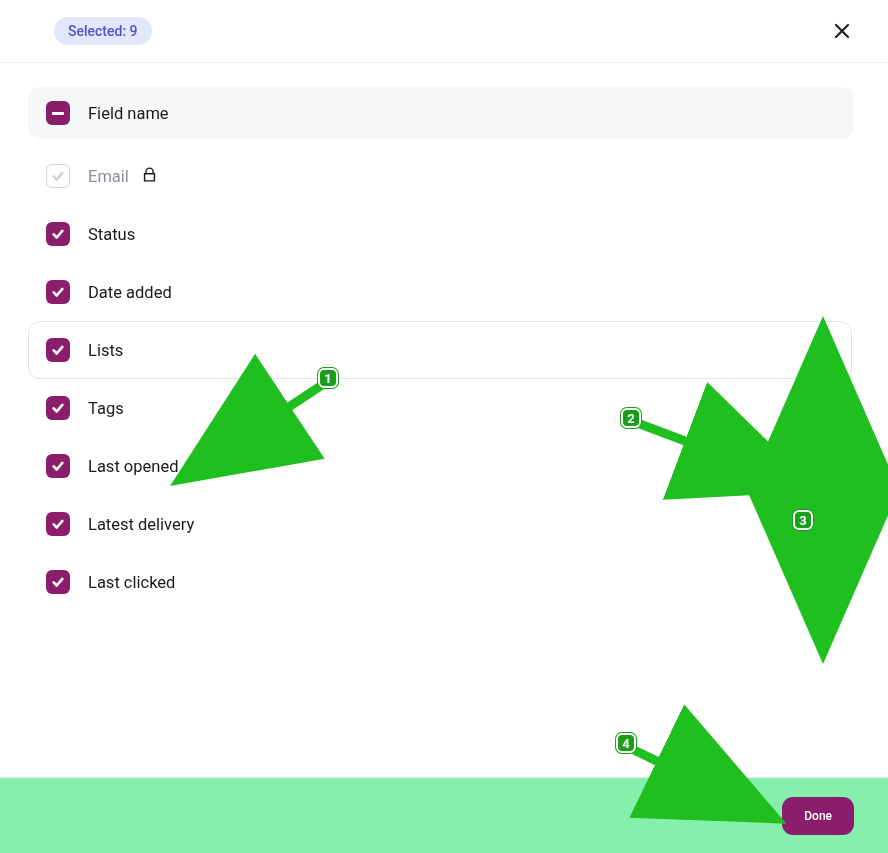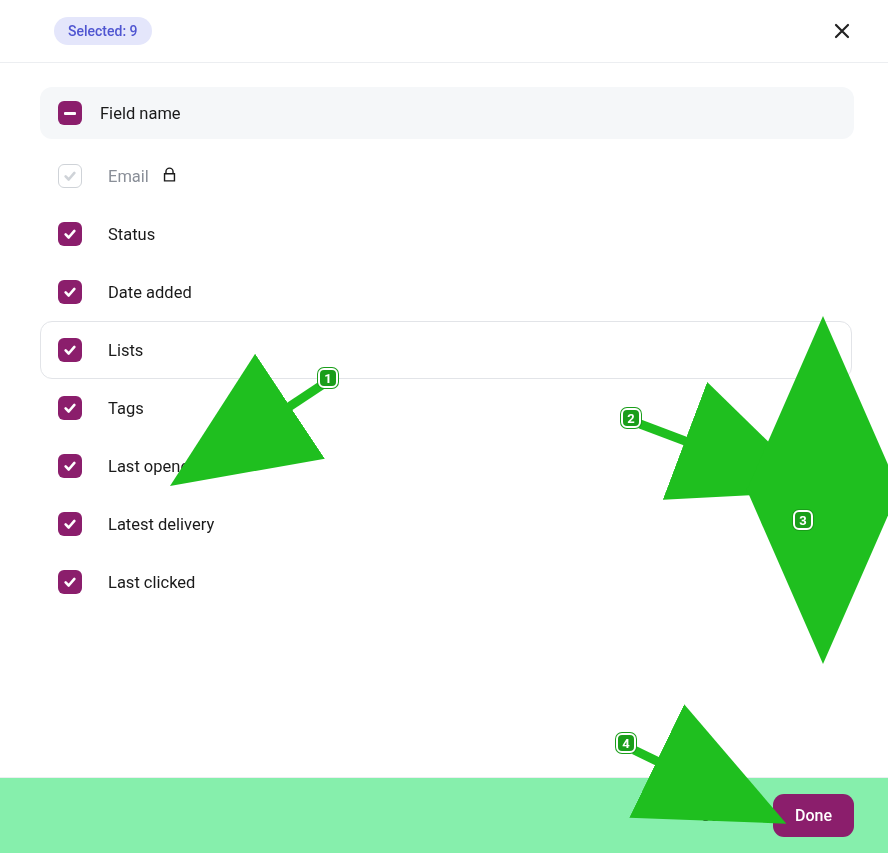--- a/index.html
+++ b/index.html
@@ -44,21 +44,21 @@
     margin-left: auto;
     font-size: 24px;
     color: #222;
     cursor: pointer;
     padding: 4px;
     line-height: 1;
   }
 
   
   .body {
-    padding: 24px 34px 0 40px;
+    padding: 24px 34px 0 28px;
     height: calc(100% - 63px - 76px);
     position: relative;
   }
   .headrow {
     display: flex;
     align-items: center;
     background: #f5f7f9;
     border-radius: 12px;
     padding: 14px 18px;
     margin-bottom: 8px;
@@ -142,21 +142,21 @@
     stroke: #fff;
     stroke-width: 3;
     fill: none;
     stroke-linecap: round;
     stroke-linejoin: round;
   }
   .check-locked {
     stroke: #cfd3d8;
   }
   .rowlabel {
-    margin-left: 26px;
+    margin-left: 18px;
     font-size: 16.5px;
     color: #1a1a1a;
   }
   .rowlabel.muted {
     color: #8a8f98;
   }
   .lock {
     margin-left: 12px;
     flex-shrink: 0;
   }
@@ -184,21 +184,21 @@
     background: #86efac;
   }
   .cancel {
     font-size: 16px;
     color: #3a3d42;
     cursor: pointer;
   }
   .done {
     background: #8b1e6c;
     color: #fff;
-    font-size: 16px;
+    font-size: 12px;
     font-weight: 500;
     padding: 12px 22px;
     border-radius: 11px;
     cursor: pointer;
   }
 
   
   .ann {
     position: absolute;
     pointer-events: none;

